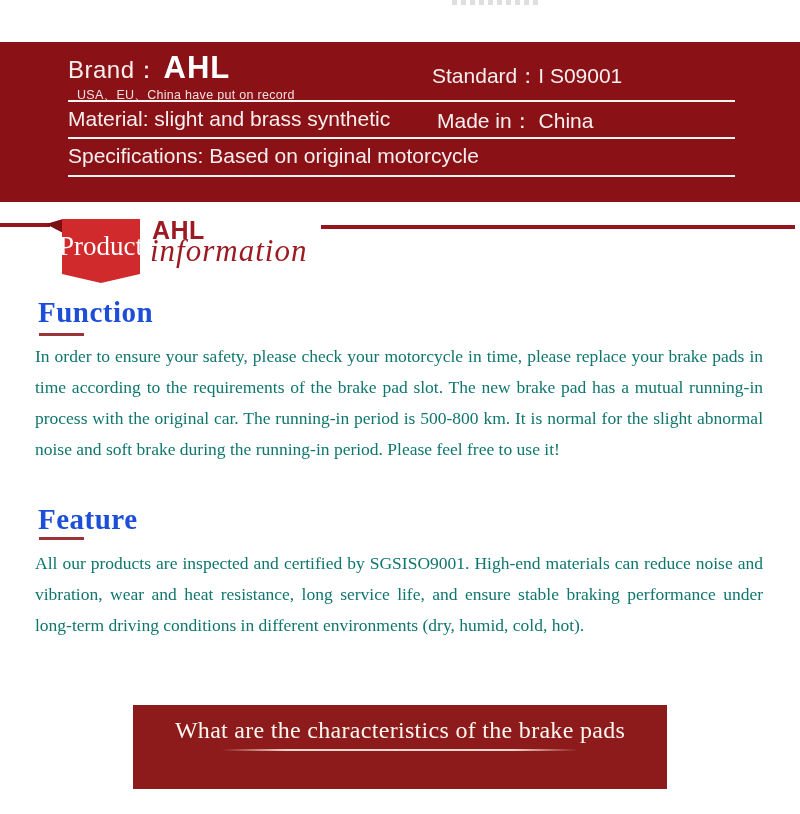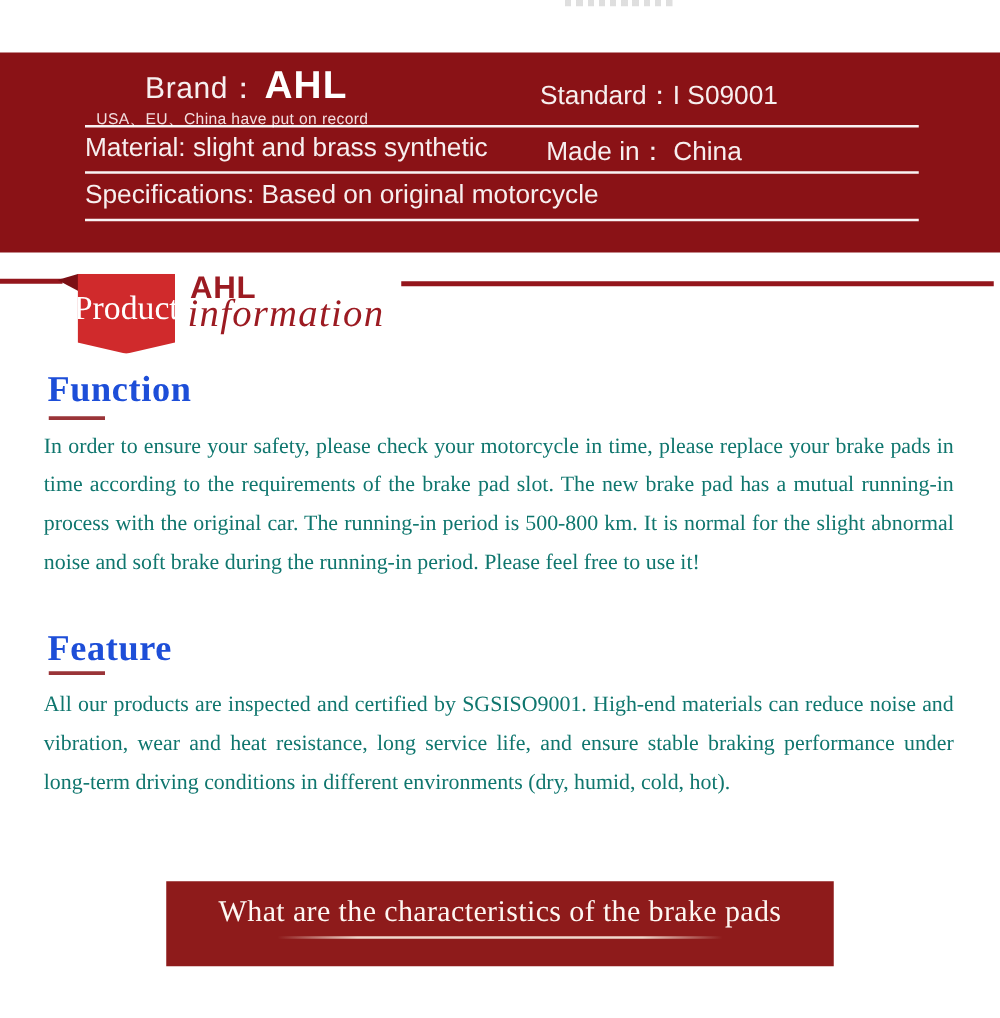--- a/index.html
+++ b/index.html
@@ -16,21 +16,21 @@
     background:repeating-linear-gradient(90deg,#d9d9d9 0 5px, transparent 5px 9px);
     opacity:.85;
   }
 
   
   .spec-header {
     position:absolute; left:0; top:42px; width:800px; height:160px;
     background:#8a1216;
     color:#f7efef;
   }
-  .brand-row { position:absolute; left:68px; top:8px; white-space:nowrap;margin-left:48px; }
+  .brand-row { position:absolute; left:68px; top:8px; white-space:nowrap; }
   .brand-label { font-size:24px; color:#f7efef; letter-spacing:.5px; }
   .brand-value { font-size:31px; font-weight:bold; color:#ffffff; letter-spacing:1px; }
   .brand-note { position:absolute; left:77px; top:45px; font-size:12.5px; color:#f2dfe0; letter-spacing:.3px; }
   .standard { position:absolute; left:432px; top:20px; font-size:21px; color:#f7efef; }
   .hline { position:absolute; left:68px; width:667px; height:2px; background:rgba(255,255,255,.95); }
   .hline-1 { top:58px; }
   .hline-2 { top:95px; }
   .hline-3 { top:133px; }
   .material { position:absolute; left:68px; top:65px; font-size:21px; }
   .made-in  { position:absolute; left:437px; top:65px; font-size:21px; }
@@ -78,21 +78,21 @@
   .section-body {
     position:absolute; left:35px; width:728px;
     font-family:"Liberation Serif", serif; font-size:17.5px; color:#0f766e;
     line-height:31px; text-align:justify;
   }
   #function-body { top:341px; }
   #feature-body  { top:548px; }
 
   
   .banner {
-    position:absolute; left:133px; top:705px; width:534px; height:68px;
+    position:absolute; left:133px; top:705px; width:534px; height:84px;
     background:#8e1b1b; color:#fdf7f2;
     display:flex; flex-direction:column; align-items:center; justify-content:flex-start;
     padding-top:11px;
     font-family:"Liberation Serif", serif;
   }
   .banner-line { font-size:24px; line-height:28px; text-align:center; letter-spacing:.3px; }
   .banner-underline {
     margin-top:5px; width:356px; height:1.5px;
     background:linear-gradient(90deg, rgba(255,255,255,0) 0%, rgba(246,226,214,.95) 18%, rgba(246,226,214,.95) 82%, rgba(255,255,255,0) 100%);
   }

